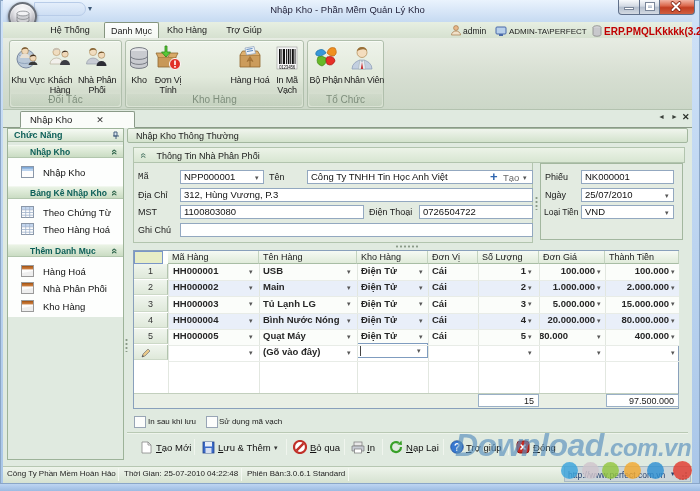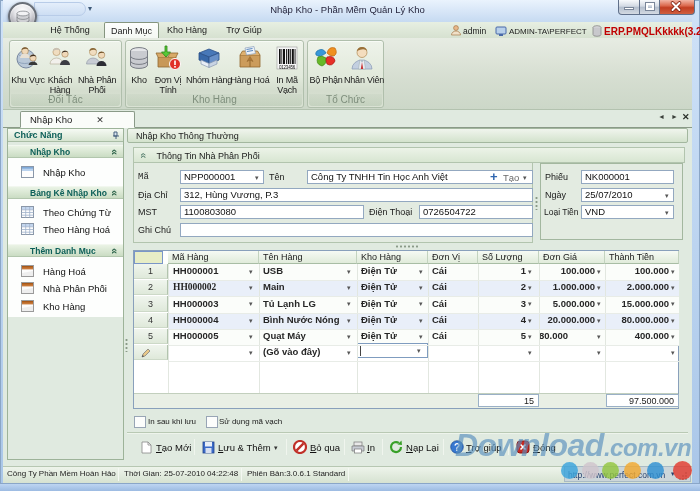--- a/index.html
+++ b/index.html
@@ -161,30 +161,20 @@
   <div class="rbtn" style="left:22px;width:40px;">
     <svg width="27" height="27" viewBox="0 0 27 27" style="margin-bottom:1px;">
       <path d="M3 12 h18 v10 h-18 z" fill="#c89858" stroke="#906830" stroke-width=".8"></path>
       <path d="M3 12 l-2-4 h8 l2 4 M21 12 l2-4 h-8 l-2 4" fill="#d8aa68" stroke="#906830" stroke-width=".8"></path>
       <path d="M12 1 v6 h3.5 l-4.5 5-4.5-5 h3.5 v-6z" fill="#58c838" stroke="#2e8818" stroke-width=".8"></path>
       <circle cx="20" cy="19" r="5.5" fill="#e03028" stroke="#fff" stroke-width="1"></circle>
       <rect x="19.2" y="15.5" width="1.6" height="4.5" fill="#fff"></rect>
       <rect x="19.2" y="21" width="1.6" height="1.6" fill="#fff"></rect>
     </svg>
     <div>Đơn Vị<br>Tính</div>
-  </div>
-  <div class="rbtn" style="left:58px;width:50px;">
-    <svg width="28" height="27" viewBox="0 0 28 27" style="margin-bottom:1px;">
-      <path d="M4 8 l10-4 10 4 -10 4 z" fill="#4878b8" stroke="#2c5088" stroke-width=".8"></path>
-      <path d="M4 8 v7 l10 4 v-7 z" fill="#3868a8" stroke="#2c5088" stroke-width=".8"></path>
-      <path d="M24 8 v7 l-10 4 v-7 z" fill="#6890c8" stroke="#2c5088" stroke-width=".8"></path>
-      <path d="M6 15 l8 3.5 v4 l-8-3.5z" fill="#e8eef6" stroke="#8898b0" stroke-width=".7"></path>
-      <path d="M22 15 l-8 3.5 v4 l8-3.5z" fill="#c8d4e4" stroke="#8898b0" stroke-width=".7"></path>
-    </svg>
-    <div>Nhóm Hàng</div>
   </div>
   <div class="rbtn" style="left:102px;width:44px;">
     <svg width="27" height="27" viewBox="0 0 27 27" style="margin-bottom:1px;">
       <path d="M3 10 h20 v12 h-20 z" fill="#cc9c5c" stroke="#93682f" stroke-width=".8"></path>
       <path d="M3 10 l2.5-4 h15 l2.5 4" fill="#deb070" stroke="#93682f" stroke-width=".8"></path>
       <path d="M8 3 l9-1.5 1.5 7 -9 1.5z" fill="#eef2f8" stroke="#8ca0bc" stroke-width=".7"></path>
       <path d="M9.5 4.5 l6-1 M10 6.5 l6-1" stroke="#5888c0" stroke-width="1" fill="none"></path>
       <path d="M13 22 v-7 l-3 1.5 3-5 3 5 -3-1.5z" fill="#b07838" stroke="#93682f" stroke-width=".6"></path>
     </svg>
     <div>Hàng Hoá</div>
@@ -349,21 +339,21 @@
 <div class="abs ga" style="left:419px;top:268px;">▾</div>
 <div class="abs gc" style="left:432px;top:264px;width:44px;height:16px;line-height:14px;">Cái</div>
 <div class="abs gcsl" style="left:478px;top:264px;width:48px;height:16px;line-height:14px;text-align:right;">1</div>
 <div class="abs ga" style="left:528px;top:268px;">▾</div>
 <div class="abs gc" style="left:539px;top:264px;width:56px;height:16px;line-height:14px;text-align:right;">100.000</div>
 <div class="abs ga" style="left:597px;top:268px;">▾</div>
 <div class="abs gc" style="left:605px;top:264px;width:64px;height:16px;line-height:14px;text-align:right;">100.000</div>
 <div class="abs ga" style="left:671px;top:268px;">▾</div>
 <div class="abs rn" style="top:280px;height:15px;line-height:15px;">2</div>
 <div class="abs" style="left:169px;top:280px;width:510px;height:16px;background:#e9eff9;"></div>
-<div class="abs gc" style="left:173px;top:280px;width:75px;height:20px;line-height:14px;font-family:Liberation Serif, serif;">HH000002</div>
+<div class="abs gc" style="left:173px;top:280px;width:75px;height:20px;line-height:14px;">HH000002</div>
 <div class="abs ga" style="left:249px;top:284px;">▾</div>
 <div class="abs gc" style="left:263px;top:280px;width:84px;height:16px;line-height:14px;">Main</div>
 <div class="abs ga" style="left:347px;top:284px;">▾</div>
 <div class="abs gc" style="left:361px;top:280px;width:57px;height:16px;line-height:14px;">Điện Tử</div>
 <div class="abs ga" style="left:419px;top:284px;">▾</div>
 <div class="abs gc" style="left:432px;top:280px;width:44px;height:16px;line-height:14px;">Cái</div>
 <div class="abs gcsl" style="left:478px;top:280px;width:48px;height:16px;line-height:14px;text-align:right;">2</div>
 <div class="abs ga" style="left:528px;top:284px;">▾</div>
 <div class="abs gc" style="left:539px;top:280px;width:56px;height:16px;line-height:14px;text-align:right;">1.000.000</div>
 <div class="abs ga" style="left:597px;top:284px;">▾</div>

